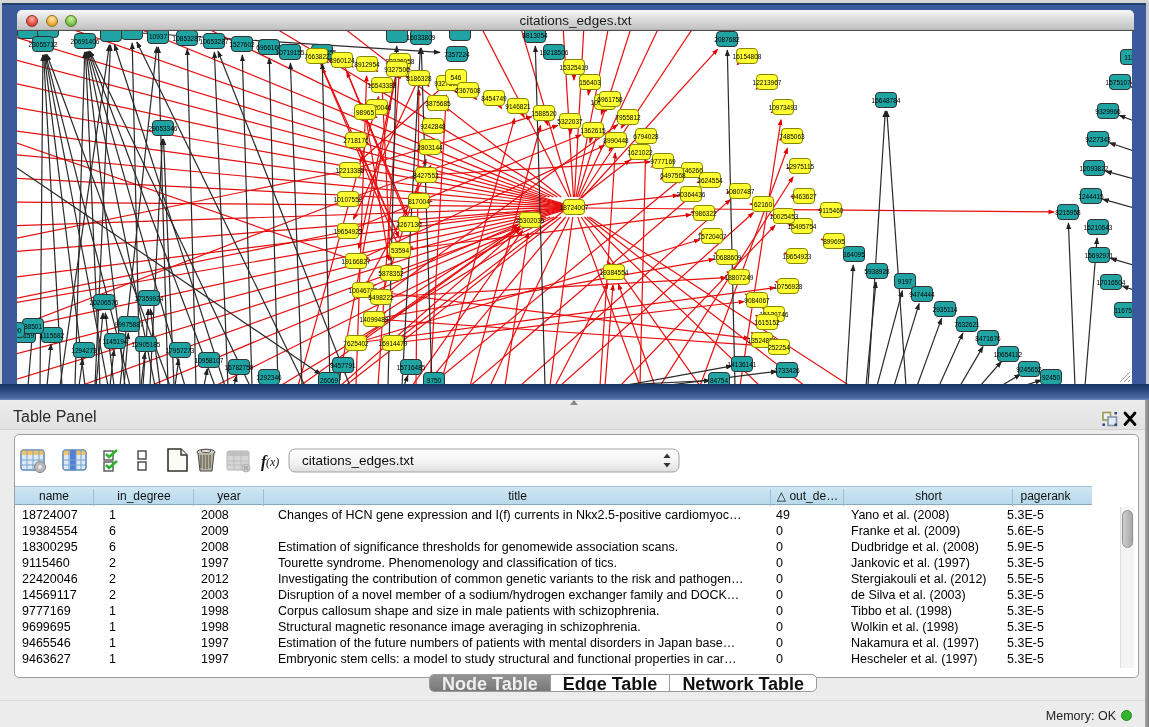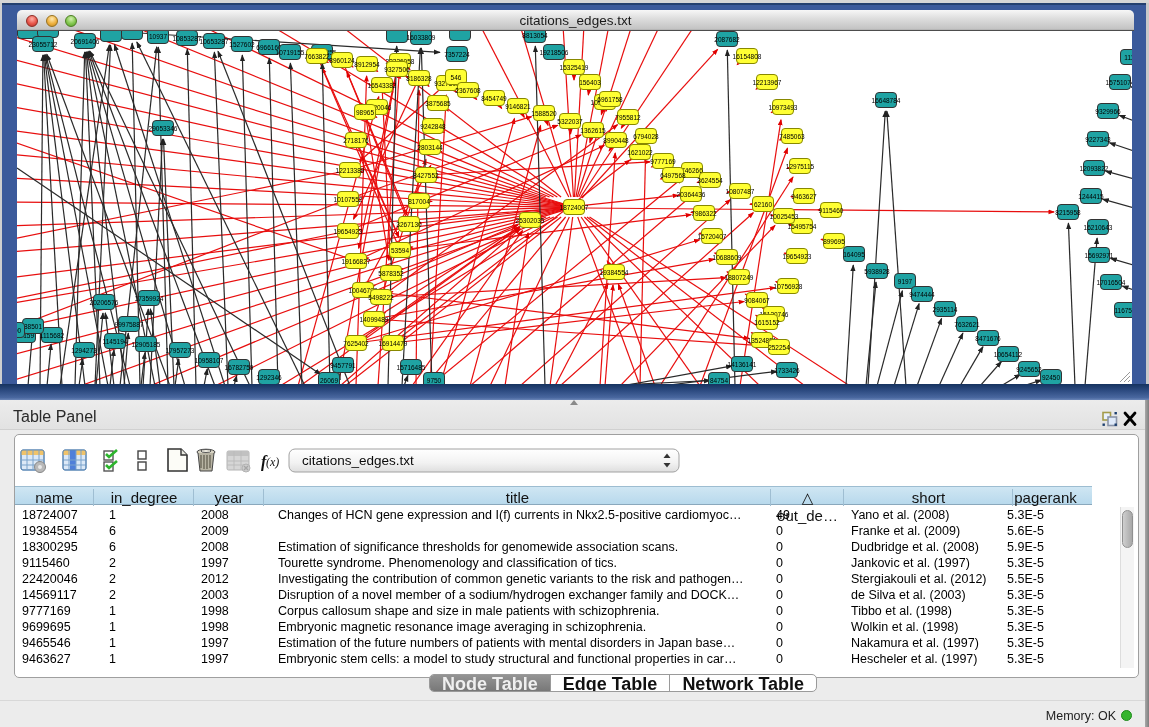--- a/index.html
+++ b/index.html
@@ -14,21 +14,21 @@
 #title { position:absolute; left:0; right:0; top:3px; text-align:center; font-size:13.5px; color:#1a1a1a; }
 .tl { position:absolute; top:15px; width:12px; height:12px; border-radius:50%; }
 #tlr { left:26px; background:radial-gradient(circle at 50% 30%, #ffb0a8, #e8564a 55%, #b33229); border:0.5px solid #8f2b24;}
 #tly { left:46px; background:radial-gradient(circle at 50% 30%, #ffe9b0, #eeb13f 55%, #c28820); border:0.5px solid #97711f;}
 #tlg { left:65px; background:radial-gradient(circle at 50% 30%, #d2f0b0, #82c74e 55%, #569e2c); border:0.5px solid #4c7d23;}
 #tpbar { position:absolute; left:0; top:400px; width:1149px; height:30px; background:linear-gradient(#ececec,#e2e2e2); border-bottom:1px solid #d0d0d0; }
 #tptitle { position:absolute; left:13px; top:8px; font-size:16px; color:#2a2a2a; }
 #splitarrow { position:absolute; left:570px; top:400px; width:0; height:0; border-left:4px solid transparent; border-right:4px solid transparent; border-bottom:5px solid #8a8a8a; }
 #tpbox { position:absolute; left:14px; top:434px; width:1125px; height:244px; background:#fff; border:1px solid #9f9f9f; border-radius:5px; }
 #hdr { position:absolute; left:15px; top:486px; width:1077px; height:19px; background:linear-gradient(#cfe6f3,#b8d9ec); border-top:1px solid #9dbdd1; border-bottom:1px solid #8aa8bc; }
-.hcell { position:absolute; top:2px; font-size:15px; color:#111; text-align:center; border-right:1px solid #9fbed2; height:17px; }
+.hcell { position:absolute; top:2px; font-size:12px; color:#111; text-align:center; border-right:1px solid #9fbed2; height:17px; }
 .row { position:absolute; left:0px; width:1077px; height:16px; font-size:12.5px; color:#000; }
 .row span { position:absolute; top:1px; white-space:nowrap; }
 #scrolltrack { position:absolute; left:1120px; top:507px; width:14px; height:161px; background:#f4f4f4; border-left:1px solid #ddd; }
 #scrollthumb { position:absolute; left:1121.5px; top:510px; width:11px; height:38px; background:linear-gradient(90deg,#cfcfcf,#a8a8a8); border:1px solid #909090; border-radius:6px; }
 #tabs { position:absolute; left:429px; top:674px; height:18px; display:flex; border:1px solid #9a9a9a; border-radius:5px; overflow:hidden; background:#fff; }
 .tab { font-weight:bold; font-size:18px; padding:1px 12px 0 12px; color:#111; border-right:1px solid #9a9a9a; line-height:17px; }
 .tab.sel { background:linear-gradient(#949494,#787878); color:#efefef; }
 .tab:last-child { border-right:none; }
 #statusline { position:absolute; left:0px; top:700px; width:1149px; height:1px; background:#d8d8d8; }
 #mem { position:absolute; right:33px; top:709px; font-size:12.5px; color:#222; }
@@ -738,21 +738,21 @@
         <span style="left:186px;">1998</span>
 <span style="left:263px;">Corpus callosum shape and size in male patients with schizophrenia.</span>
         <span style="left:761px;">0</span>
         <span style="left:836px;">Tibbo et al. (1998)</span>
 <span style="left:992px;">5.3E-5</span>
       </div>
 <div class="row" style="top:112px;">
 <span style="left:7px;">9699695</span>
         <span style="left:94px;">1</span>
         <span style="left:186px;">1998</span>
-<span style="left:263px;">Embryonic magnetic resonance image averaging in schizophrenia.</span>
+<span style="left:263px;">Structural magnetic resonance image averaging in schizophrenia.</span>
         <span style="left:761px;">0</span>
         <span style="left:836px;">Wolkin et al. (1998)</span>
 <span style="left:992px;">5.3E-5</span>
       </div>
 <div class="row" style="top:128px;">
 <span style="left:7px;">9465546</span>
         <span style="left:94px;">1</span>
         <span style="left:186px;">1997</span>
 <span style="left:263px;">Estimation of the future numbers of patients with mental disorders in Japan base…</span>
         <span style="left:761px;">0</span>

